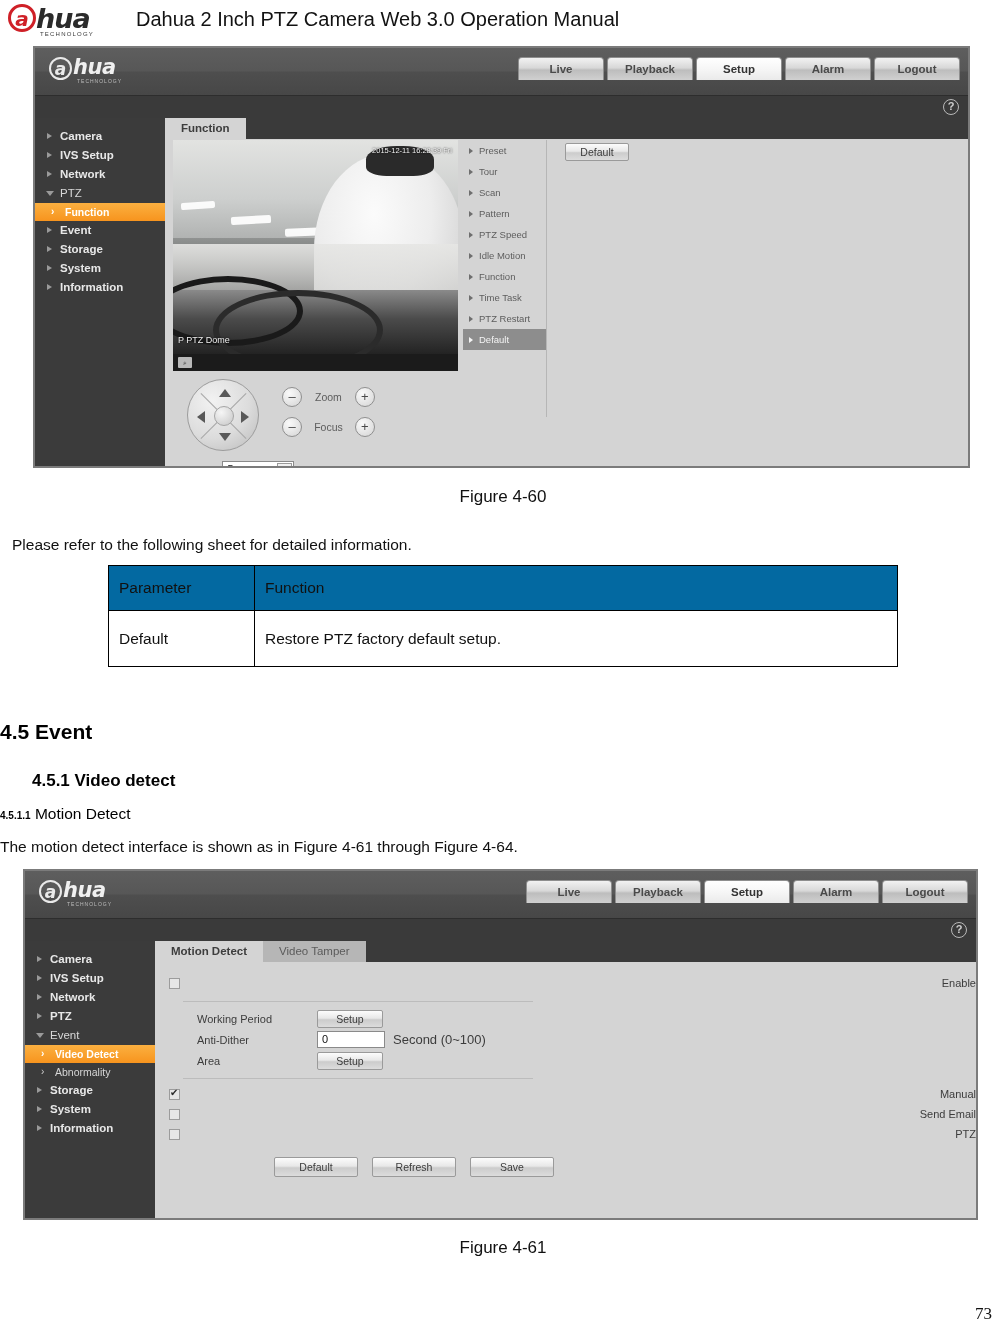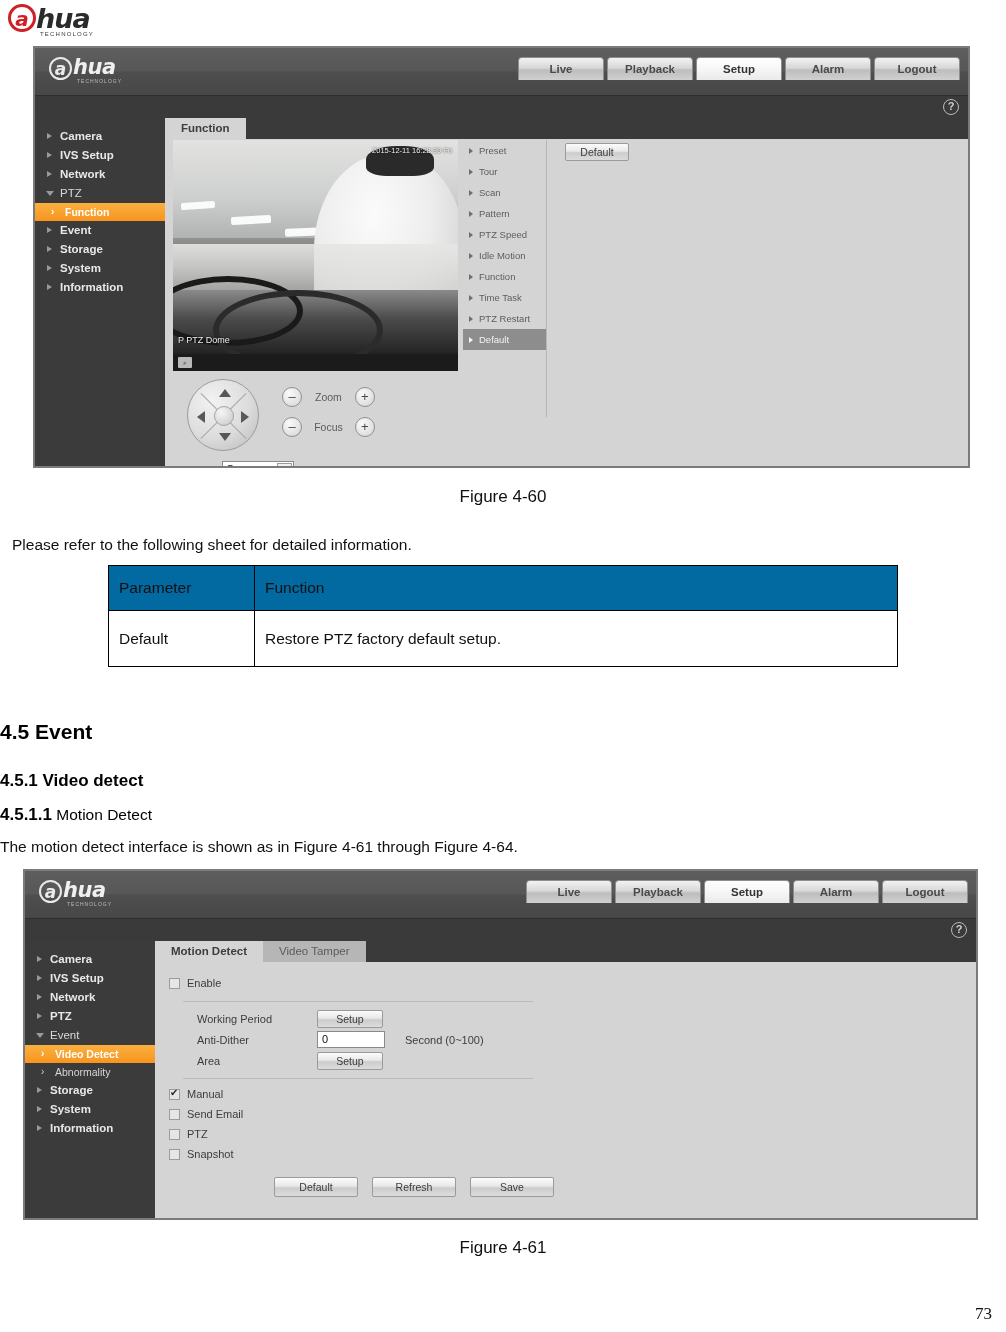--- a/index.html
+++ b/index.html
@@ -253,79 +253,80 @@
   .para {
     position:absolute; font-size:15.5px; color:#111;
     font-family:"Liberation Sans", sans-serif; white-space:nowrap;
   }
   .h2 {
     position:absolute; font-size:21px; font-weight:bold; color:#000;
     font-family:"Liberation Sans", sans-serif; white-space:nowrap;
   }
   .h3 {
     position:absolute; font-size:17px; font-weight:bold; color:#000;
-    font-family:"Liberation Sans", sans-serif; white-space:nowrap;
+    font-family:"Liberation Sans", sans-serif; white-space:nowrap;padding-left:32px;
   }
   .h4 {
     position:absolute; font-size:15.5px; color:#000;
     font-family:"Liberation Sans", sans-serif; white-space:nowrap;
   }
-  .h4 b { font-size:17px; }
+  .h4 b { font-size:10px; }
 
   
   .ptable {
     position:absolute; left:108px; top:565px; width:790px;
     border-collapse:collapse; font-size:15.5px;
     font-family:"Liberation Sans", sans-serif;
   }
   .ptable td, .ptable th {
     border:1px solid #000; padding:7px 10px; text-align:left; font-weight:normal;
     color:#111;
   }
   .ptable thead td { background:#0369a1; height:45px; }
   .ptable tbody td { height:56px; background:#fff; }
   .ptable .c1 { width:146px; }
 
   
   .f2 { left:23px; top:869px; width:955px; height:351px; }
   .fieldrow { display:flex; align-items:center; height:21px; }
-  .chkrow { display:flex; align-items:center; height:20px; }
+  .chkrow { display:flex; align-items:center; height:20px;justify-content:space-between; }
   .chk {
     width:11px; height:11px; border:1px solid #9c9c9c; background:#e6e6e6;
     margin-right:7px; position:relative; flex:none;
   }
   .chk.on:after {
     content:"✔"; position:absolute; left:0px; top:-3px; font-size:10px; color:#2a2a2a;
   }
   .lbl { font-size:11px; color:#3c3c3c; font-family:"Liberation Sans", sans-serif; }
   .lblw { width:120px; font-size:11px; color:#3c3c3c; font-family:"Liberation Sans", sans-serif; }
   .txtin {
     width:68px; height:17px; background:#fff; border:1px solid #8a8a8a;
     font-size:11px; color:#111; line-height:15px; padding-left:4px;
     font-family:"Liberation Sans", sans-serif;
   }
   .setupbtn { width:66px; height:18px; line-height:17px; }
-  .unit { font-size:11px; color:#3c3c3c; margin-left:20px; font-family:"Liberation Sans", sans-serif; }
+  .unit { font-size:13px; color:#3c3c3c; margin-left:8px; font-family:"Liberation Sans", sans-serif; }
   .hr { height:1px; background:#bcbcbc; width:350px; }
   .actbtn { width:84px; height:20px; line-height:19px; }
 
   .pagenum {
     position:absolute; right:14px; bottom:8px; font-size:17px; color:#111;
     font-family:"Liberation Serif", serif;
   }
 </style>
 </head>
 <body>
 
 <div class="doc-header">
   <div class="logo-mark">
     <div class="lg-a">a</div>
     <div class="lg-txt">hua</div>
     <div class="lg-sub">TECHNOLOGY</div>
   </div>
+  <div class="doc-title">Dahua 2 Inch PTZ Camera Web 3.0 Operation Manual</div>
 </div>
 
 <div class="webui f1">
 
   <div class="ui-top">
     <div class="ui-logo">
       <div class="w-a">a</div>
       <div class="w-t">hua</div>
       <div class="w-s">TECHNOLOGY</div>
     </div>
@@ -591,24 +592,20 @@
         <div class="chkrow">
           <span class="chk"></span>
           <span class="lbl">Send Email</span>
         </div>
 
         <div class="chkrow">
           <span class="chk"></span>
           <span class="lbl">PTZ</span>
         </div>
 
-        <div class="chkrow">
-          <span class="chk"></span>
-          <span class="lbl">Snapshot</span>
-        </div>
 
         <div style="margin:13px 0 0 105px; display:flex; gap:14px;">
           <span class="btn actbtn">Default</span>
           <span class="btn actbtn">Refresh</span>
           <span class="btn actbtn">Save</span>
         </div>
 
       </div>
     </div>
   </div>

